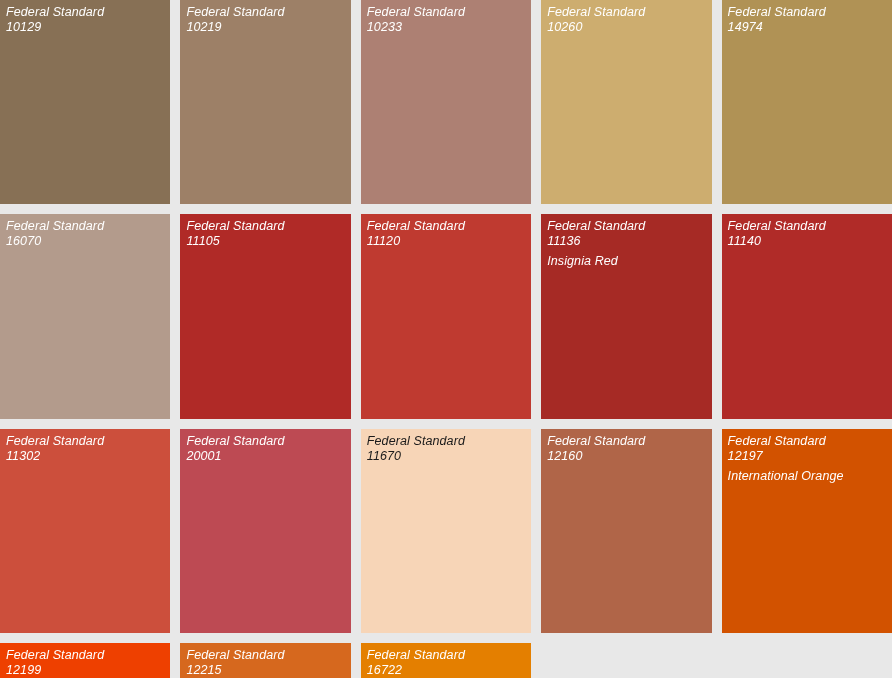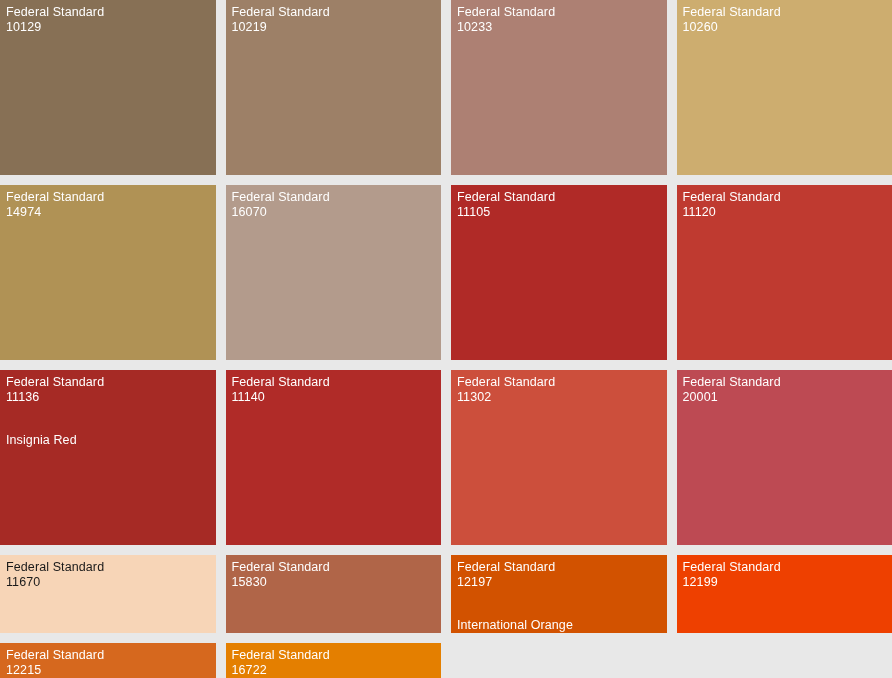--- a/index.html
+++ b/index.html
@@ -9,27 +9,28 @@
   }
   body {
     width: 892px;
     height: 678px;
     background: #e8e8e8;
     font-family: "Liberation Sans", sans-serif;
     overflow: hidden;
   }
   #swatch-grid {
     display: grid;
-    grid-template-columns: repeat(4, 1fr);
+    grid-template-columns: repeat(5, 1fr);
     grid-template-rows: repeat(3, 1fr);
     column-gap: 10px;
     row-gap: 10px;
     width: 892px;
     height: 678px;
     box-sizing: border-box;
+    font-style: italic;
   }
   .swatch {
     position: relative;
     box-sizing: border-box;
     padding: 5px 6px 0 6px;
     overflow: hidden;
   }
   .swatch-standard-label,
   .swatch-code,
   .swatch-name {
@@ -43,21 +44,21 @@
   .swatch.light-text .swatch-code,
   .swatch.light-text .swatch-name {
     color: #ffffff;
   }
   .swatch.dark-text .swatch-standard-label,
   .swatch.dark-text .swatch-code,
   .swatch.dark-text .swatch-name {
     color: #1a1a1a;
   }
   .swatch-name {
-    margin-top: 28px;
+    margin-top: 5px;
   }
   .swatch-name:empty {
     display: none;
   }
 </style>
 </head>
 <body>
 
 <div id="swatch-grid">
     <div class="swatch light-text" style="background: rgb(135, 112, 85);">
@@ -108,21 +109,21 @@
     <div class="swatch light-text" style="background: rgb(189, 74, 83);">
       <span class="swatch-standard-label">Federal Standard</span>
       <span class="swatch-code">20001</span>
     </div>
     <div class="swatch dark-text" style="background: rgb(247, 213, 183);">
       <span class="swatch-standard-label">Federal Standard</span>
       <span class="swatch-code">11670</span>
     </div>
     <div class="swatch light-text" style="background: rgb(176, 101, 72);">
       <span class="swatch-standard-label">Federal Standard</span>
-      <span class="swatch-code">15830</span>
+      <span class="swatch-code">12160</span>
     </div>
     <div class="swatch light-text" style="background: rgb(210, 82, 0);">
       <span class="swatch-standard-label">Federal Standard</span>
       <span class="swatch-code">12197</span>
       <span class="swatch-name">International Orange</span>
     </div>
     <div class="swatch light-text" style="background: rgb(238, 64, 0);">
       <span class="swatch-standard-label">Federal Standard</span>
       <span class="swatch-code">12199</span>
     </div>

